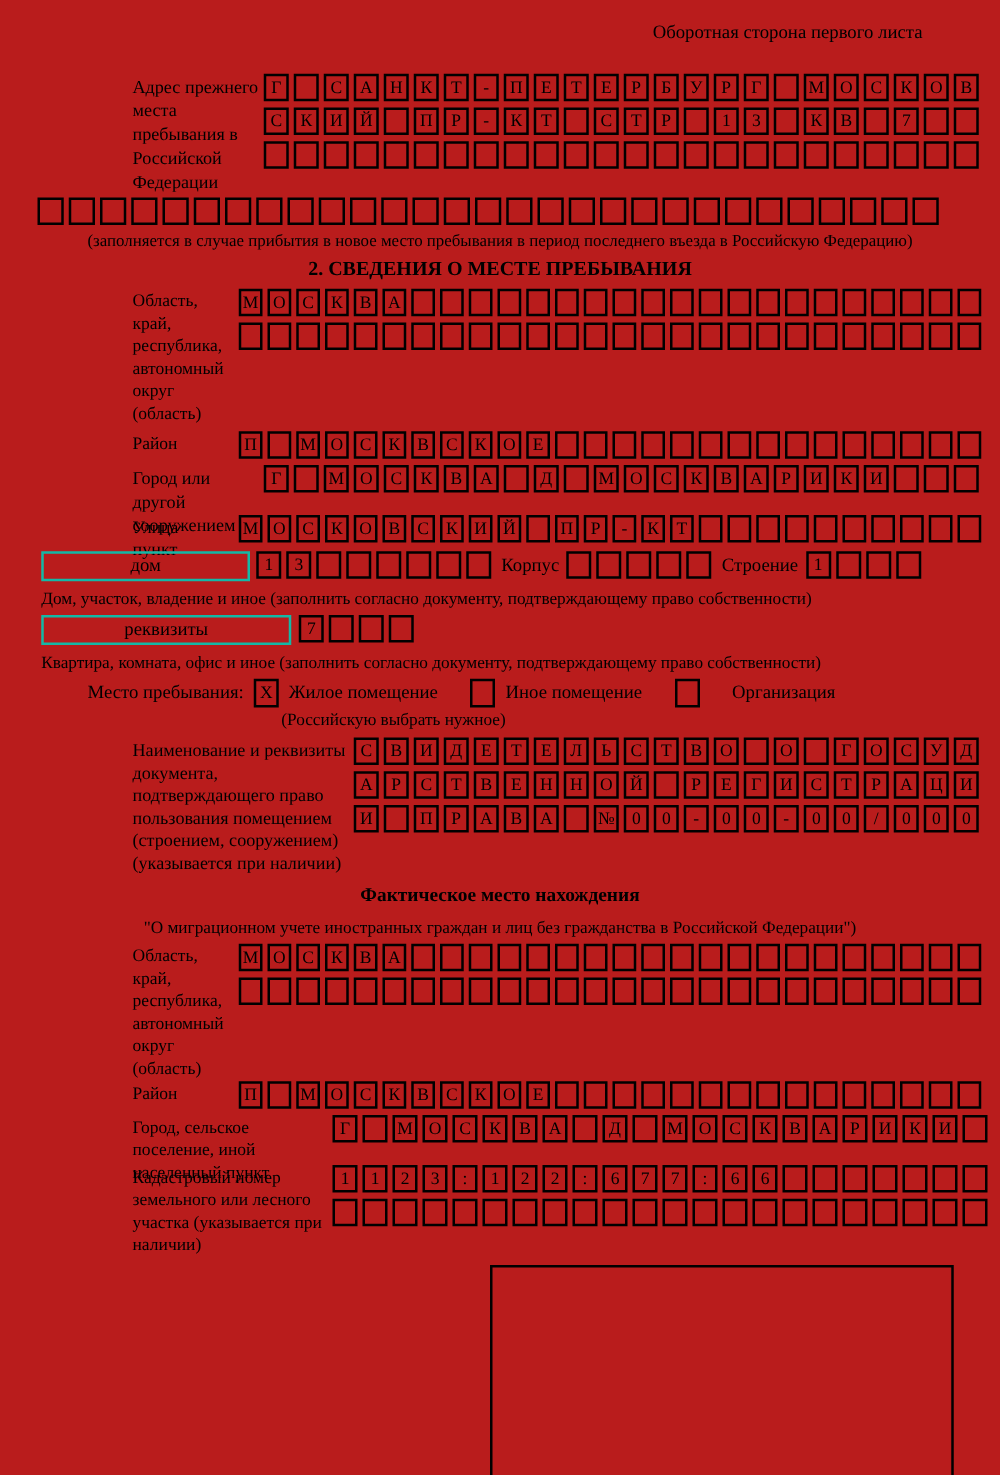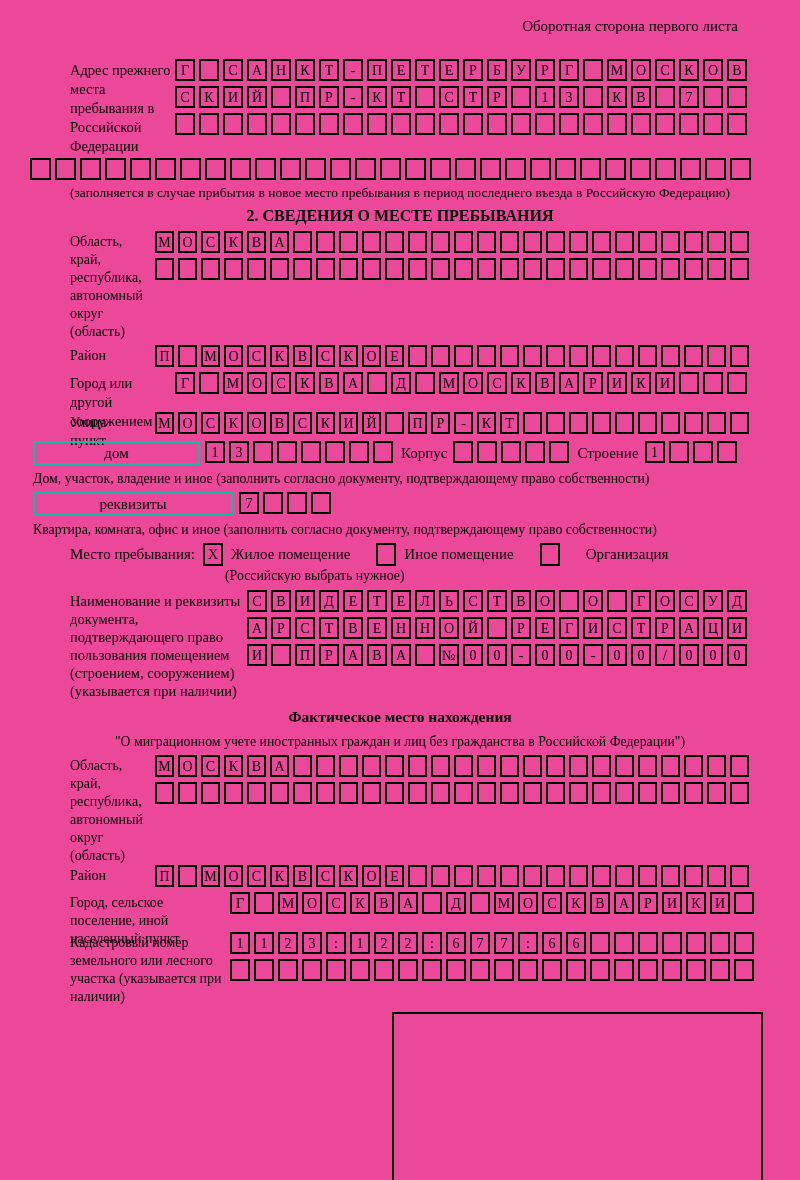--- a/index.html
+++ b/index.html
@@ -1,25 +1,25 @@
 <!DOCTYPE html>
 <html><head>
 <meta charset="utf-8">
 <style>
   * { margin:0; padding:0; box-sizing:border-box; }
   html,body { background:#fff; }
   .page {
     position:relative; width:800px; height:1180px; margin:0 auto;
-    background:#ec4899; color:#000;
+    background:#b91c1c; color:#000;
     font-family:"Liberation Serif","DejaVu Serif",serif;
     font-size:15px; overflow:hidden; padding-top:18px;
   }
   .top-title { text-align:right; padding-right:62px; font-size:15px; }
 
-  .block { display:flex; align-items:flex-start; margin-left:70px; }
+  .block { display:flex; align-items:flex-start; margin-left:106px; }
   .lbl { flex:0 0 auto; font-size:14.5px; line-height:19px; padding-top:2px; }
   .lbl.w105 { width:105px; }
   .lbl.w85  { width:85px; font-size:14px; line-height:18px; }
   .lbl.w172 { width:177px; font-size:14.5px; line-height:18px; }
   .lbl.w160 { width:160px; font-size:14px; line-height:18px; }
 
   .rows { flex:1 1 auto; }
   .cellrow { white-space:nowrap; margin-bottom:5px; height:22px; }
   .cell {
     display:inline-block; width:19px; height:22px; border:2px solid #000;

